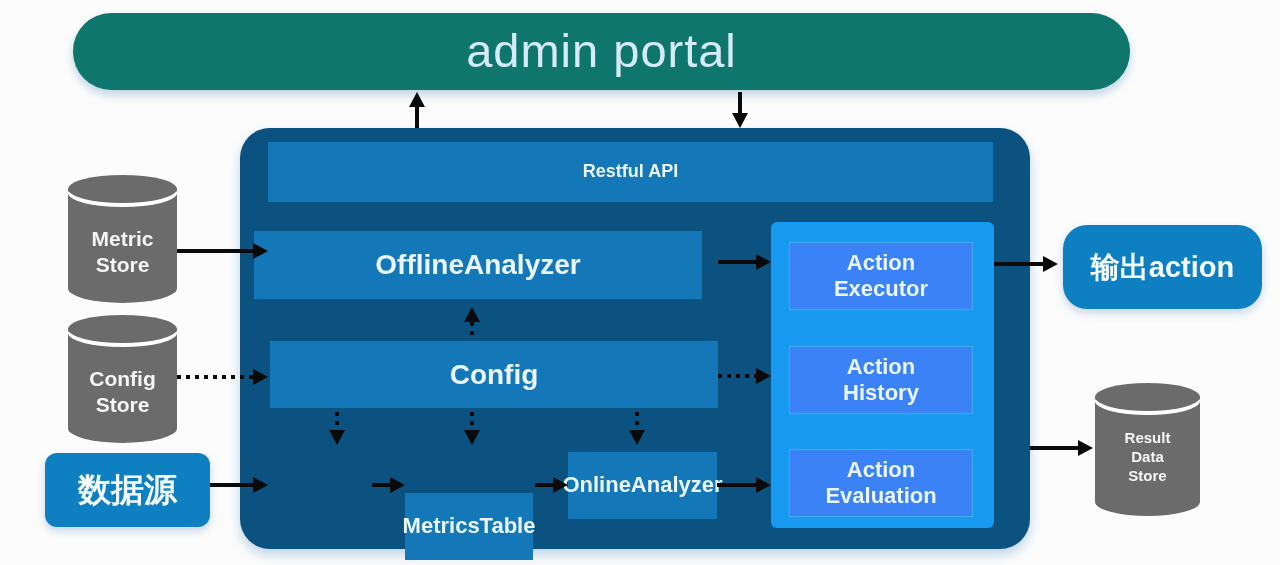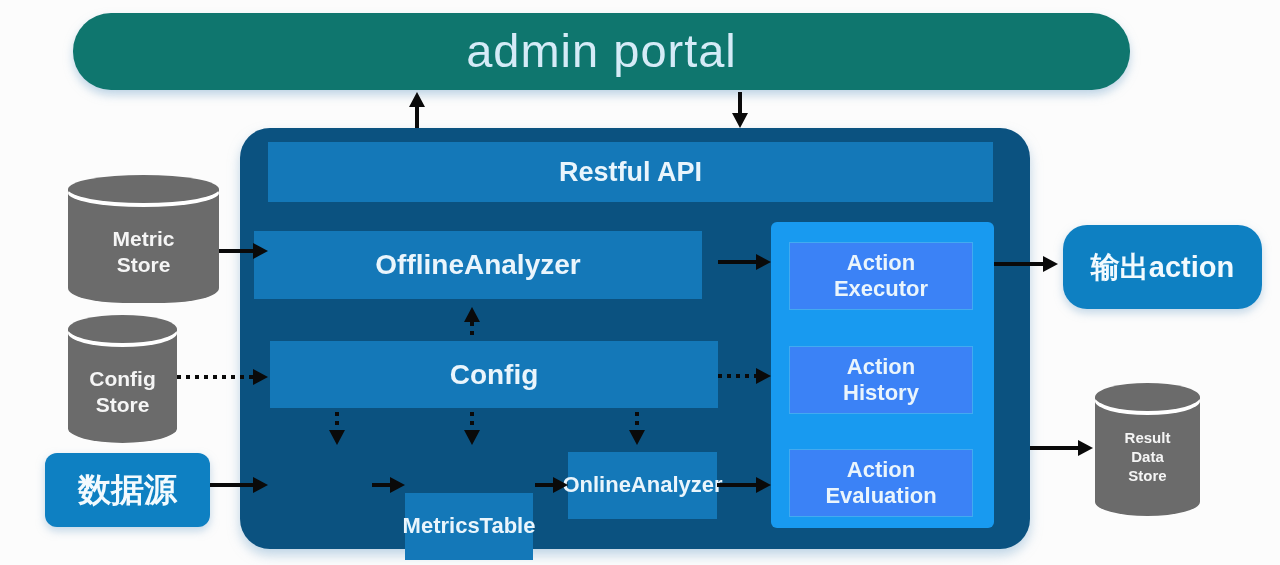--- a/index.html
+++ b/index.html
@@ -17,21 +17,21 @@
   .pill {
     background:#0f766e; border-radius:38px; color:#d5ebf7; font-weight:normal;
     font-size:47px; letter-spacing:1px;
     box-shadow:0 5px 10px rgba(140,180,212,.55);
   }
   .container-box {
     position:absolute; background:#0b5280; border-radius:30px;
     box-shadow:0 6px 12px rgba(140,180,212,.55);
   }
   .mid  { background:#1478b8; }
-  .fs27 { font-size:27px; }
+  .fs27 { font-size:18px; }
   .fs28 { font-size:28px; }
   .fs22 { font-size:22px; }
   .panel { position:absolute; background:#189af0; border-radius:6px; }
   .pbox  { background:#3b82f6; box-shadow:0 0 0 1px rgba(120,190,240,.45); }
   .io {
     background:#0e80c2; border-radius:12px; color:#f2fafe;
     box-shadow:0 4px 8px rgba(140,180,212,.5);
   }
   
   .cyl { position:absolute; }
@@ -86,21 +86,21 @@
     <div class="panel" style="left:531px; top:94px; width:223px; height:306px;">
       <div class="node pbox fs22" style="left:19px; top:21px; width:182px; height:66px;">Action
 Executor</div>
       <div class="node pbox fs22" style="left:19px; top:125px; width:182px; height:66px;">Action
 History</div>
       <div class="node pbox fs22" style="left:19px; top:228px; width:182px; height:66px;">Action
 Evaluation</div>
     </div>
   </div>
 
-  <div class="cyl" style="left:68px; top:175px; width:109px; height:128px;padding-left:42px;">
+  <div class="cyl" style="left:68px; top:175px; width:109px; height:128px;">
     <div class="cyl-body"></div>
     <div class="cyl-rim"></div>
     <div class="cyl-cap"></div>
     <div class="cyl-label">Metric
 Store</div>
   </div>
 
   <div class="cyl" style="left:68px; top:315px; width:109px; height:128px;">
     <div class="cyl-body"></div>
     <div class="cyl-rim"></div>

